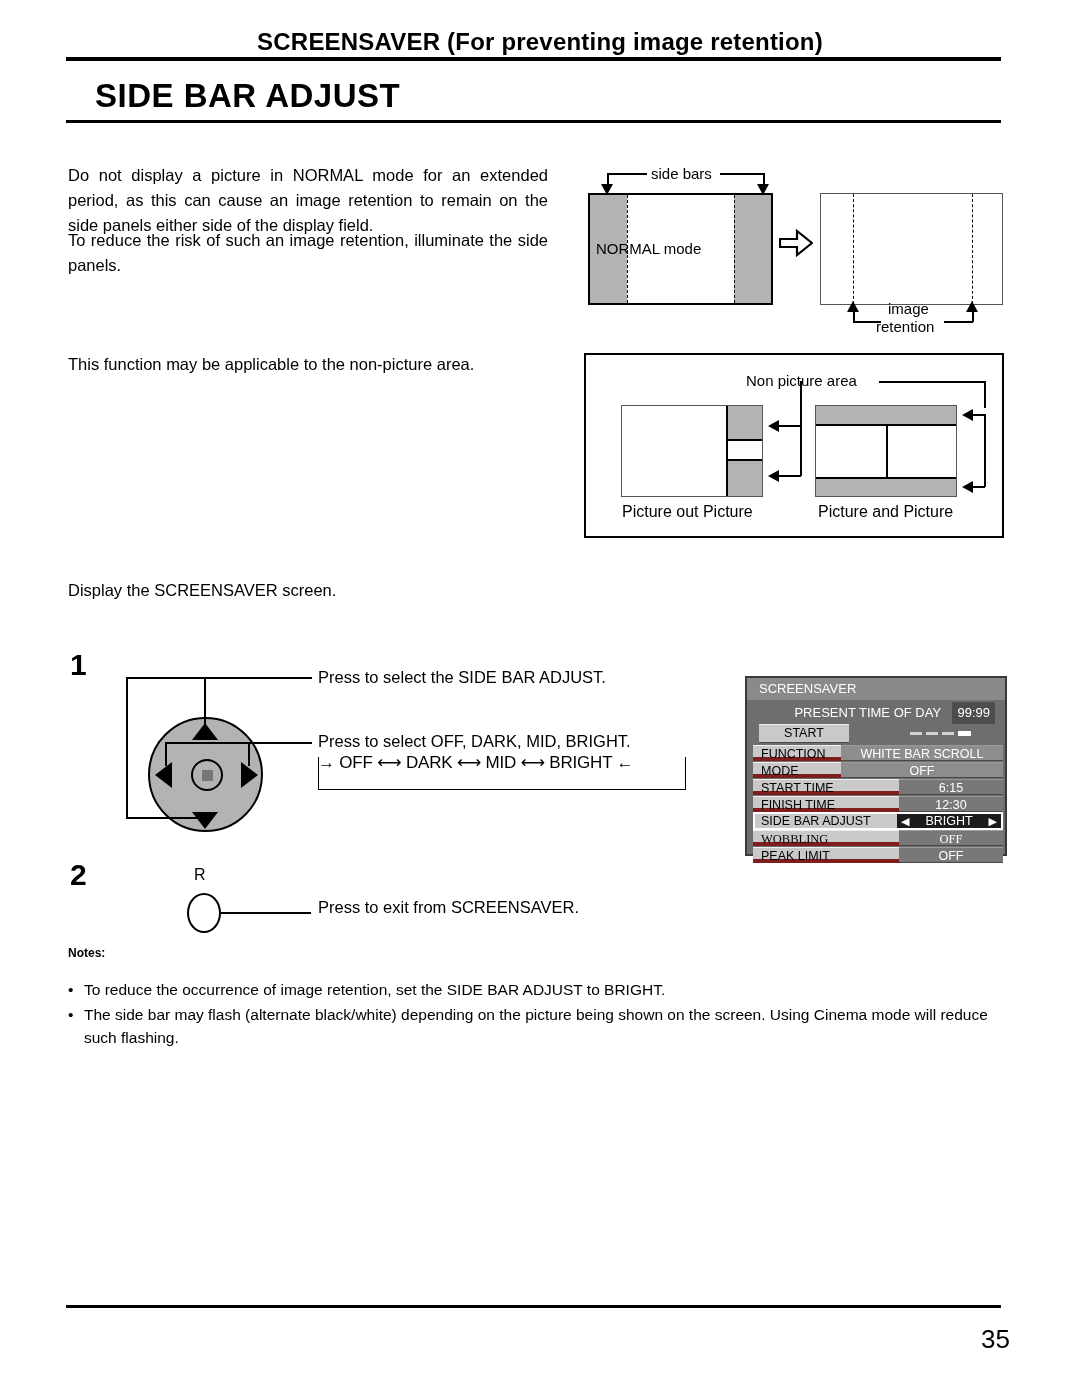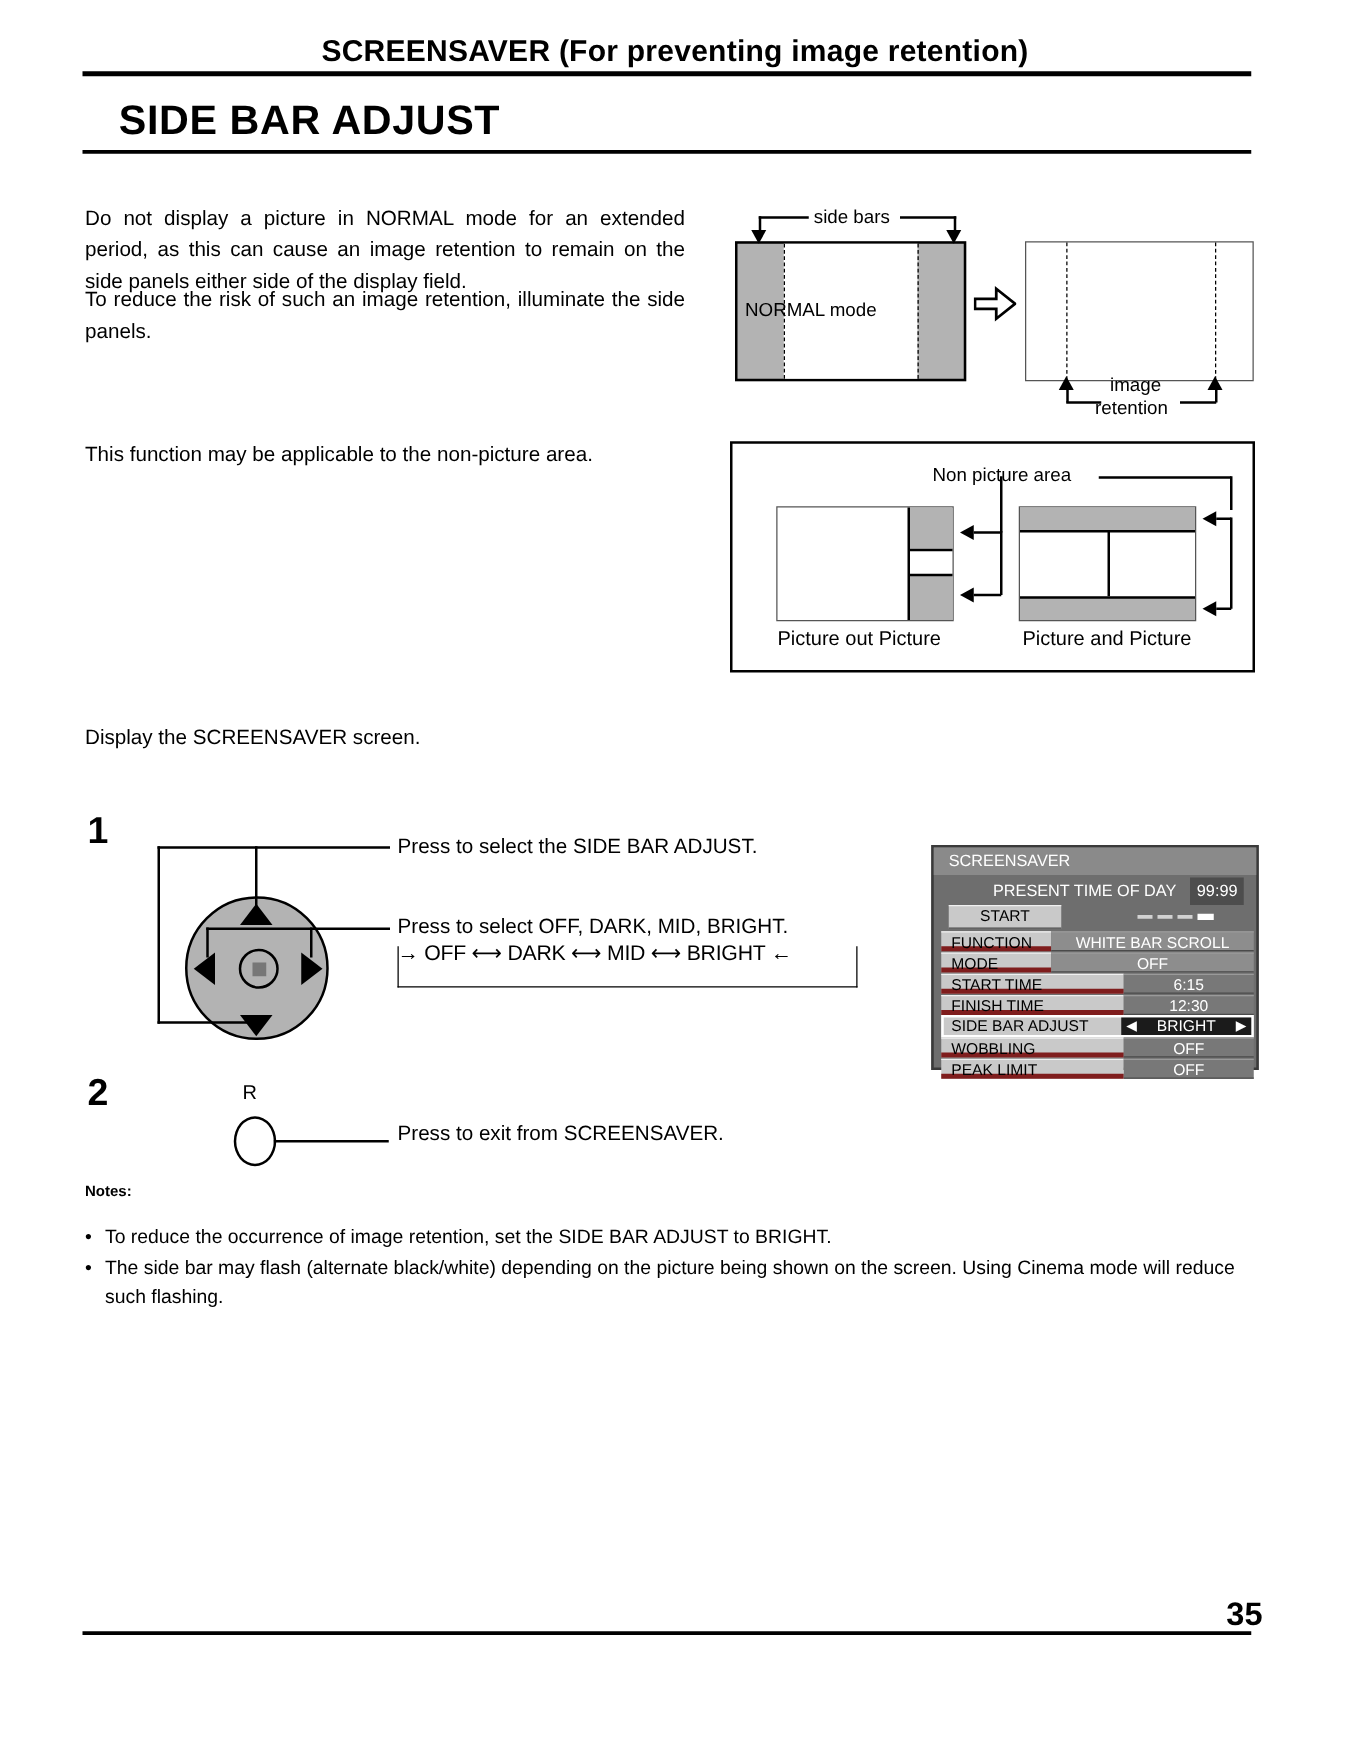--- a/index.html
+++ b/index.html
@@ -146,21 +146,21 @@
   .rlabel{position:absolute; left:194px; top:866px; font-size:16px;}
 
   
   .notes-h{position:absolute; left:68px; top:946px; font-size:12px; font-weight:bold;}
   .note{position:absolute; font-size:15.5px; line-height:23px;}
   .note .bul{position:absolute; left:0; top:0;}
   .note .txt{display:block; margin-left:16px;}
   .n1{left:68px; top:978px; width:930px;}
   .n2{left:68px; top:1003px; width:940px;}
 
-  .pageno{position:absolute; right:70px; top:1276px; font-size:26px; font-weight:bold;}
+  .pageno{position:absolute; right:70px; top:1324px; font-size:26px; font-weight:normal;}
 </style>
 </head>
 <body>
 
 <div class="page">
 
   <div class="hdr-title">SCREENSAVER (For preventing image retention)</div>
   <div class="rule rule-top"></div>
   <div class="h1">SIDE BAR ADJUST</div>
   <div class="rule rule-under-h1"></div>
@@ -309,21 +309,21 @@
 
     <div class="sel-row" style="top:134px;">
       <div class="sl">SIDE BAR ADJUST</div>
       <div class="sv" style="width:104px;">
         <span class="car" style="left:4px;">◀</span>
         <span>BRIGHT</span>
         <span class="car" style="right:4px;">▶</span>
       </div>
     </div>
 
-    <div class="osd-row" style="top:152px; width:250px;">
+    <div class="osd-row" style="top:152px; width:250px;font-family:Liberation Serif, serif;">
       <div class="cell-lbl" style="width:146px;">WOBBLING</div>
       <div class="cell-val" style="left:146px; right:0;">OFF</div>
     </div>
 
     <div class="osd-row" style="top:169px; width:250px;">
       <div class="cell-lbl" style="width:146px;">PEAK LIMIT</div>
       <div class="cell-val" style="left:146px; right:0;">OFF</div>
     </div>
   </div>
 

